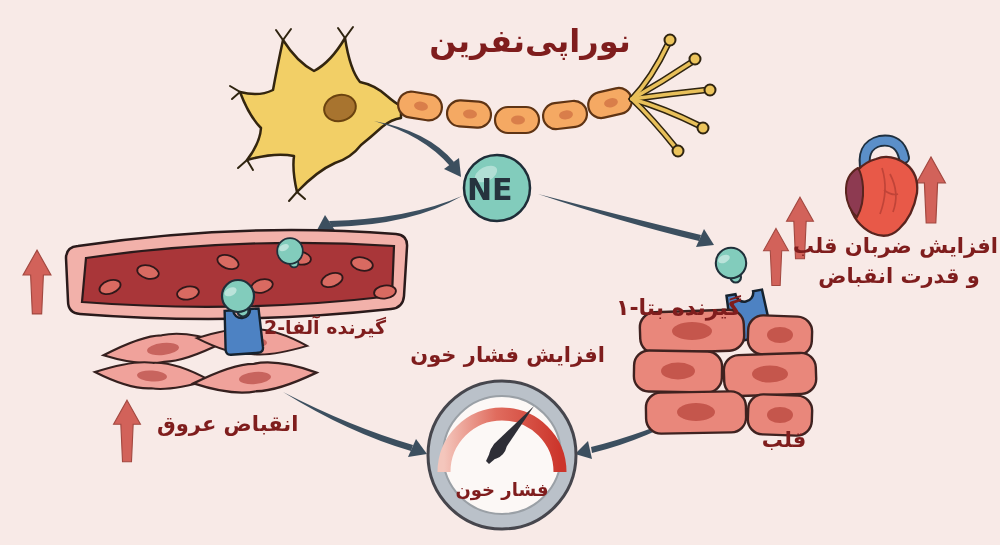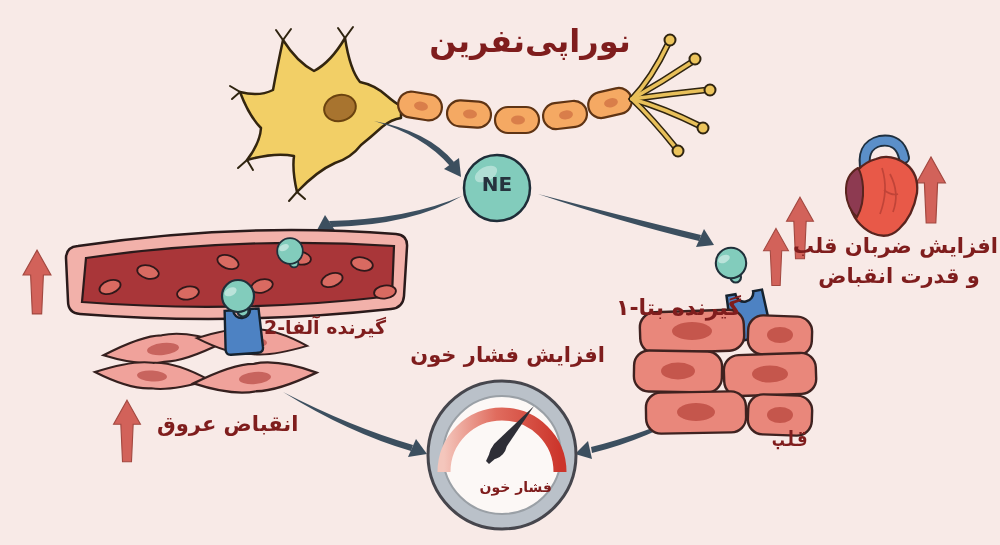--- a/index.html
+++ b/index.html
@@ -8,28 +8,28 @@
     background:#f8eae7; overflow:hidden;
     font-family:"DejaVu Sans", sans-serif;
   }
   .canvas svg { position:absolute; left:0; top:0; }
   .lbl {
     position:absolute; direction:rtl; white-space:nowrap;
     font-weight:bold; color:#7f1d1d; line-height:1.2;
     font-family:"DejaVu Sans", sans-serif;
   }
   .title      { left:390px; top:22px;  width:280px; text-align:center; font-size:32px; letter-spacing:-0.5px; }
-  .ne-text    { left:467px; top:172px; width:60px;  text-align:center; font-size:20px; color:#26333e; direction:ltr; }
+  .ne-text    { left:467px; top:172px; width:60px;  font-size:30px; color:#26333e; direction:ltr; }
   .alpha-lbl  { left:264px; top:316px; font-size:19px; }
   .vaso-lbl   { left:157px; top:412px; font-size:21px; }
   .beta-lbl   { left:616px; top:295px; font-size:22px; }
   .heart-fx   { left:800px; top:231px; width:198px; text-align:center; font-size:21px; line-height:30px; }
-  .qalb-lbl   { left:758px; top:428px; width:52px;  text-align:right; font-size:21px;font-family:Liberation Mono, monospace; }
+  .qalb-lbl   { left:758px; top:428px; width:52px;  text-align:center; font-size:21px; }
   .bp-head    { left:405px; top:343px; width:200px; text-align:right; font-size:21px; }
-  .gauge-lbl  { left:452px; top:479px; width:100px; font-size:14px; }
+  .gauge-lbl  { left:452px; top:479px; width:100px; text-align:center; font-size:18px; }
 </style>
 </head>
 <body>
 
 <div class="canvas">
 
 <svg width="1000" height="545" viewBox="0 0 1000 545">
   <defs>
     <path id="red-arrow" d="M 0 -55 L 24 -12 L 11 -12 L 8 55 L -8 55 L -11 -12 L -24 -12 Z"></path>
     <path id="receptor" d="M -20 -24 L -10 -24 A 10 10 0 0 0 10 -24 L 20 -24 L 22 21 Q 22.5 28 16 28 L -16 28 Q -22.5 28 -22 21 Z"></path>

